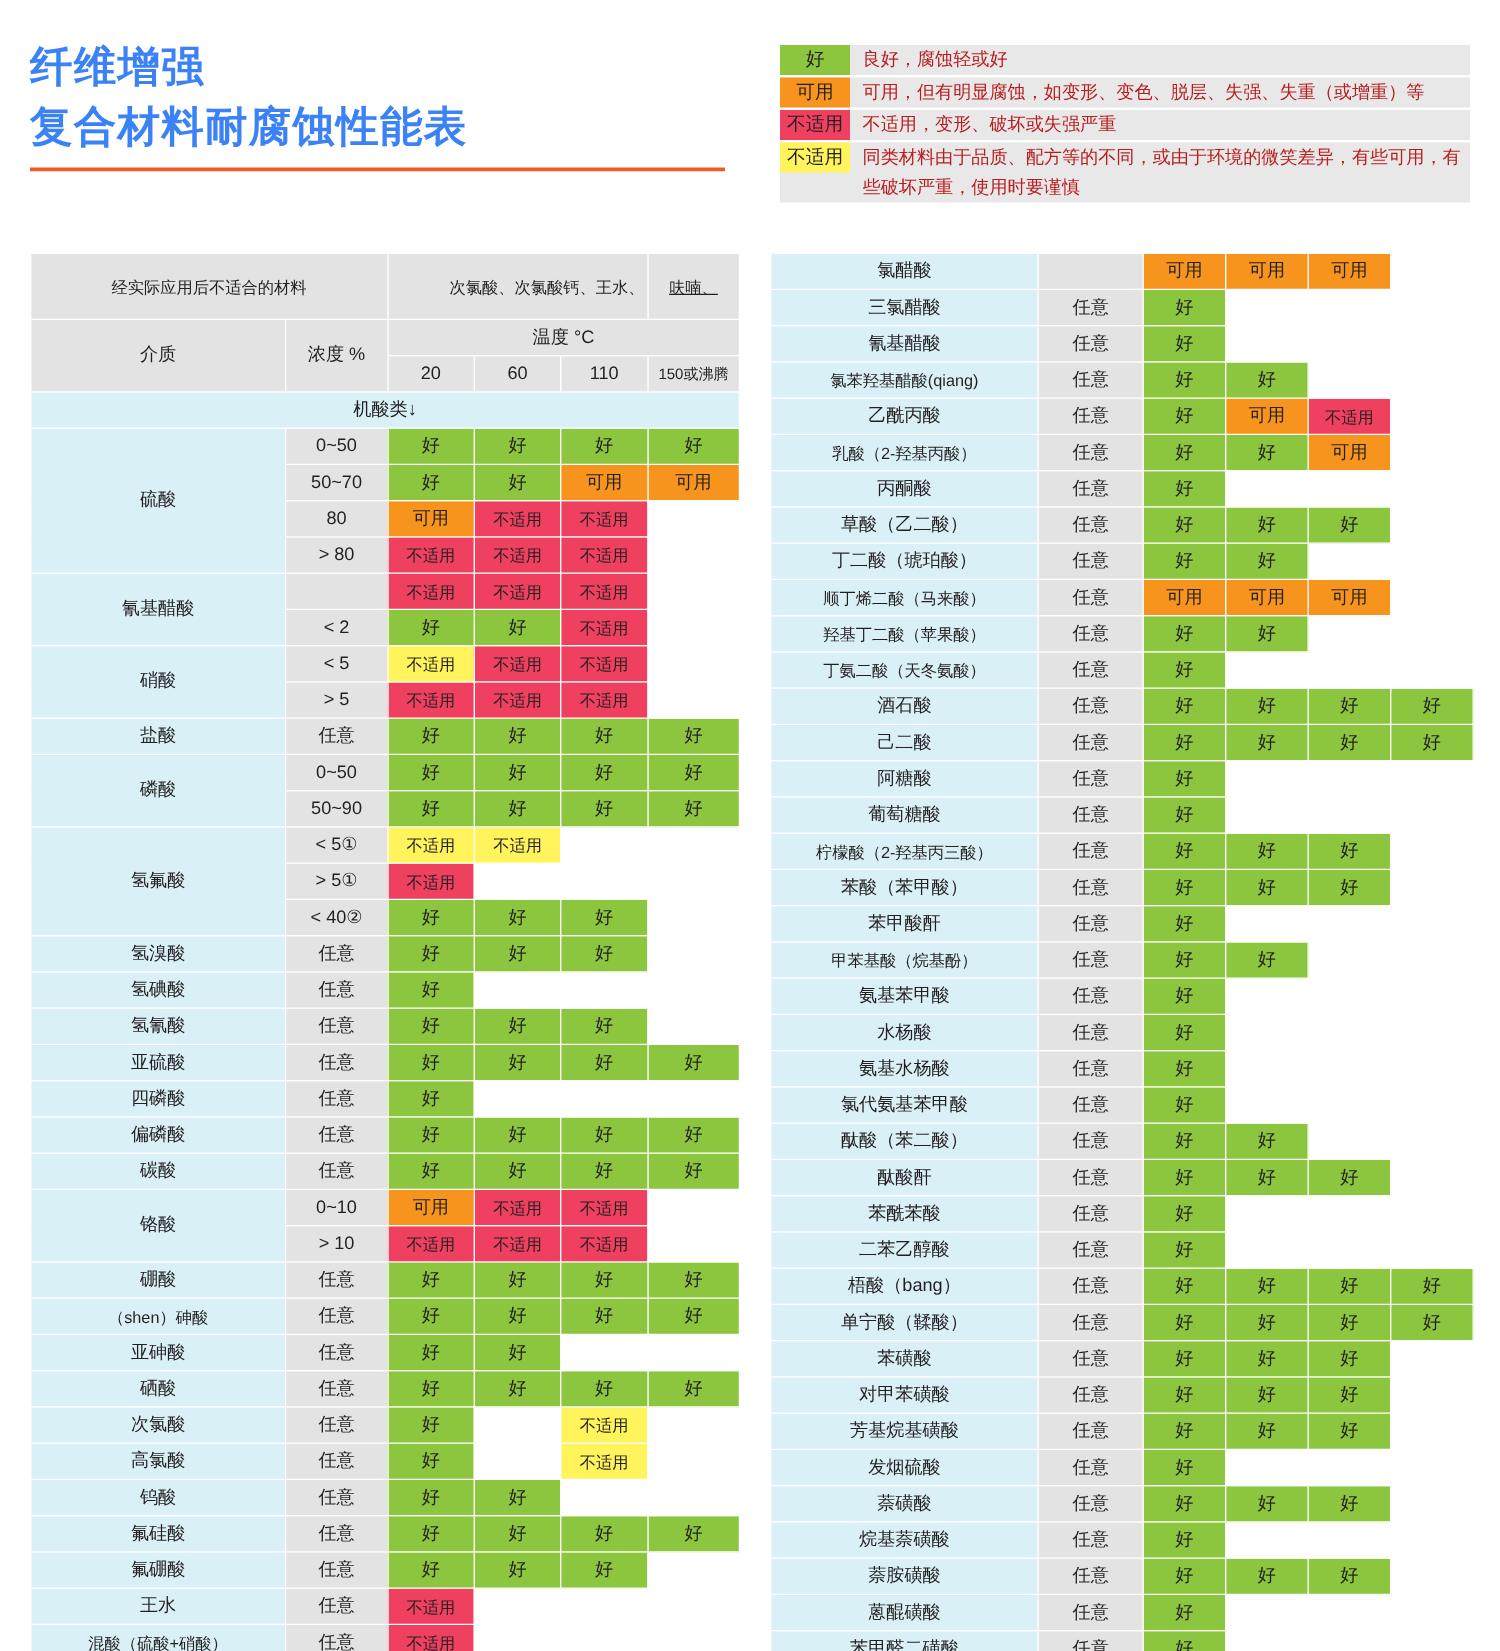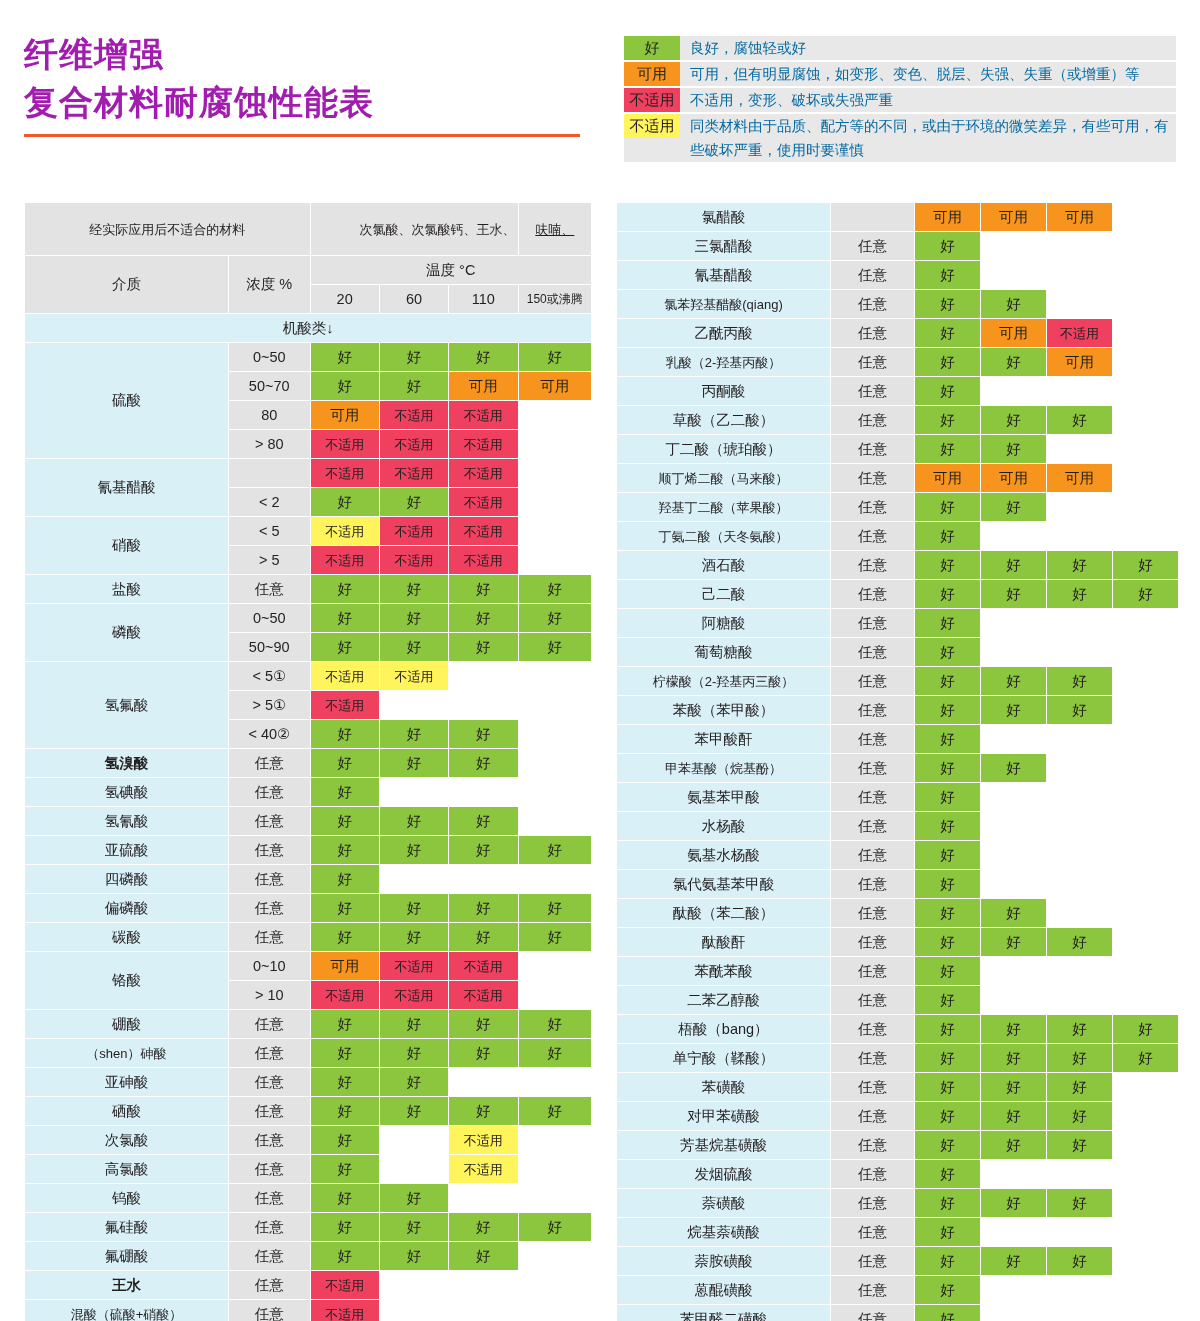--- a/index.html
+++ b/index.html
@@ -7,59 +7,59 @@
     width:1200px;height:1321px;
     font-family:"Liberation Sans","DejaVu Sans",sans-serif;
     color:#231f20;
     -webkit-font-smoothing:antialiased;
   }
   .page{position:relative;width:1200px;height:1321px;overflow:hidden;}
 
   
   .title-block{position:absolute;left:24px;top:30px;width:570px;}
   .title-line{
-    color:#a21caf;font-weight:bold;font-size:34px;line-height:48px;letter-spacing:1px;
+    color:#3b82f6;font-weight:bold;font-size:34px;line-height:48px;letter-spacing:1px;
   }
   .title-rule{margin-top:8px;width:556px;height:3px;background:#f05a28;}
 
   
   .legend{position:absolute;left:624px;top:36px;width:552px;}
   .legend-row{display:flex;align-items:stretch;background:#e8e8e8;margin-bottom:2px;}
   .legend-row.tall{align-items:flex-start;}
   .legend-key{
     width:56px;min-width:56px;text-align:center;font-size:15px;line-height:24px;
     color:#231f20;
   }
   .k-good{background:#8cc63f;}
   .k-use{background:#f7941e;}
   .k-no{background:#ef4060;}
   .k-caution{background:#fff45c;}
   .legend-text{
-    padding-left:10px;font-size:14.5px;line-height:24px;color:#0369a1;
+    padding-left:10px;font-size:14.5px;line-height:24px;color:#b91c1c;
   }
 
   
   .tbl-left{position:absolute;left:24px;top:202px;width:568px;}
   .tbl-right{position:absolute;left:616px;top:202px;width:562px;}
   table{border-collapse:collapse;width:100%;table-layout:fixed;}
   td{
     font-size:14.5px;line-height:17px;text-align:center;vertical-align:middle;
     border:1px solid #ffffff;height:28px;padding:0 2px;
     color:#231f20;word-break:keep-all;
   }
   .hdr{background:#e3e3e3;}
   .name{background:#d9f0f7;}
   .conc{background:#e3e3e3;}
   .sec{background:#d9f0f7;font-weight:normal;}
   .good{background:#8cc63f;}
   .use{background:#f7941e;}
   .no{background:#ef4060;}
   .caution{background:#fff45c;}
   .blank{background:#ffffff;}
-  .b{font-weight:bold;}
+  .b{font-weight:normal;}
   .sm{font-size:13px;}
   .xs{font-size:12px;}
 </style>
 </head>
 <body>
 
 <div class="page">
 
   <div class="title-block">
     <div class="title-line">纤维增强</div>

